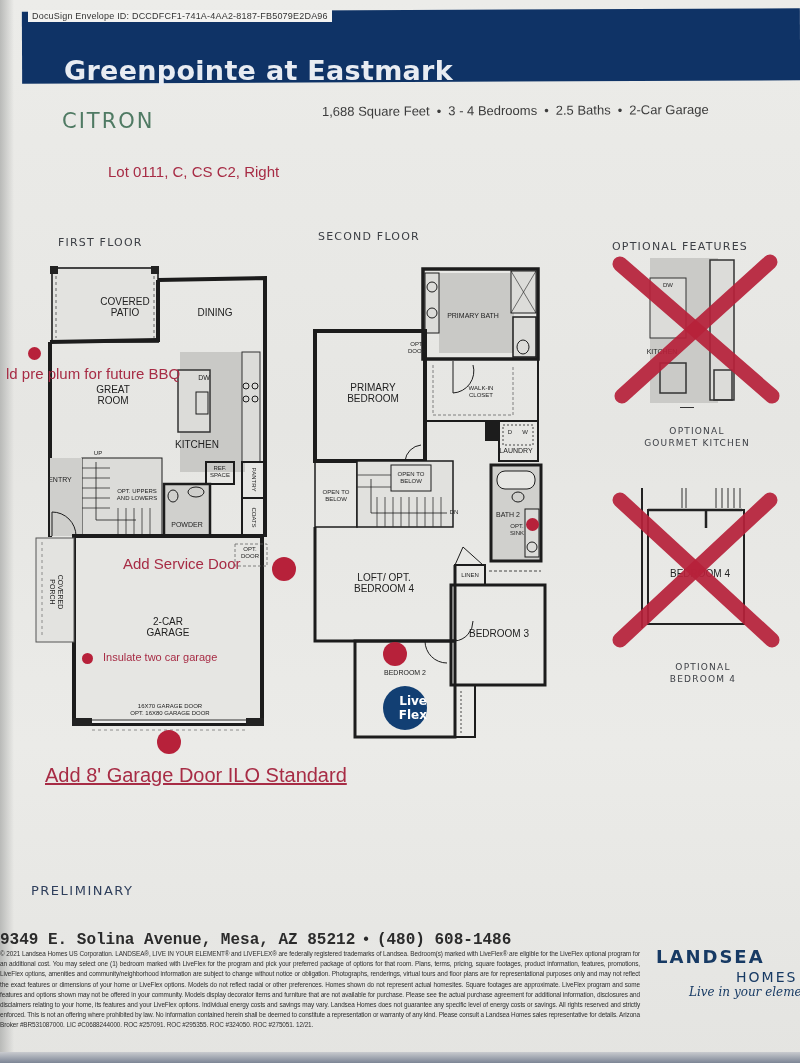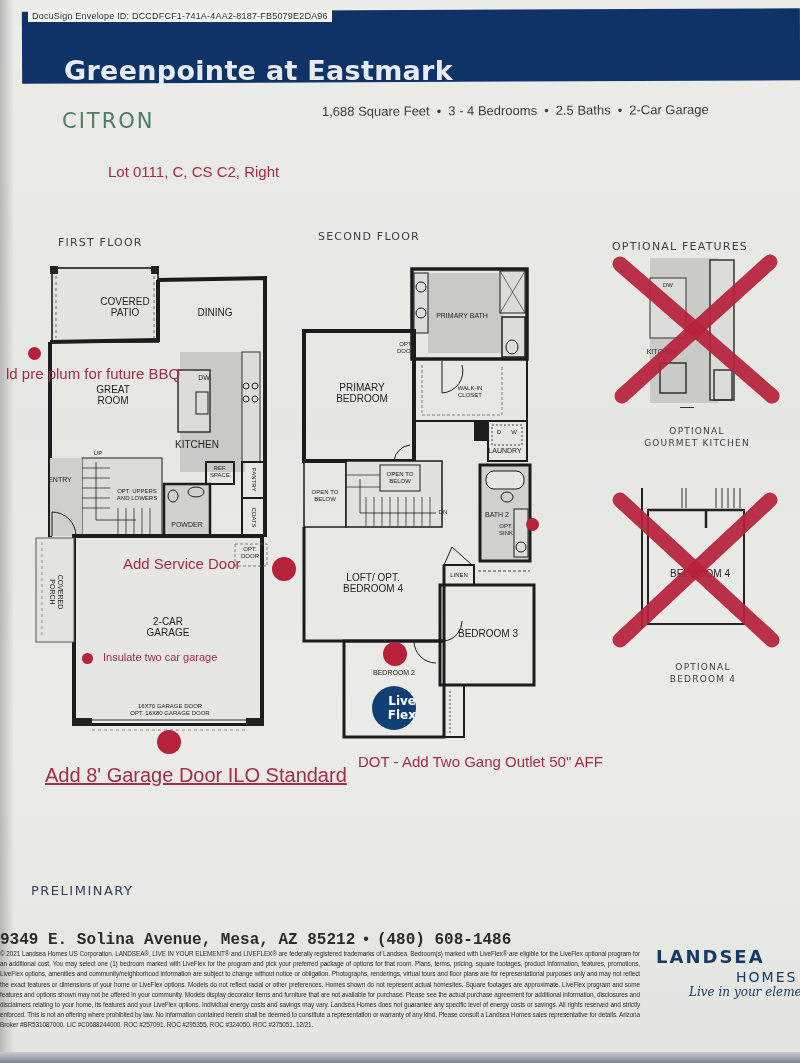--- a/index.html
+++ b/index.html
@@ -227,21 +227,21 @@
 
   <div class="dot-marker" style="left:28px; top:347px; width:13px; height:13px;"></div>
   <div class="annot" style="left:6px; top:365px; font-size:15px;">ld pre plum for future BBQ</div>
   <div class="annot" style="left:123px; top:555px; font-size:15px;">Add Service Door</div>
   <div class="dot-marker" style="left:272px; top:557px; width:24px; height:24px;"></div>
   <div class="dot-marker" style="left:82px; top:653px; width:11px; height:11px;"></div>
   <div class="annot" style="left:103px; top:651px; font-size:11px;">Insulate two car garage</div>
   <div class="dot-marker" style="left:157px; top:730px; width:24px; height:24px;"></div>
   <div class="annot" style="left:45px; top:764px; font-size:20px;text-decoration:underline;">Add 8' Garage Door ILO Standard</div>
 
-  <div class="plan" style="left:302px; top:265px;">
+  <div class="plan" style="left:313px; top:265px;">
     <svg width="235" height="480" viewBox="0 0 235 480">
       <g fill="none" stroke="#1c1c1c">
 
         <rect x="110" y="4" width="115" height="90" stroke-width="3.5"></rect>
         <rect x="126" y="8" width="75" height="80" fill="#c9c9c6" stroke="none"></rect>
         <rect x="112" y="8" width="14" height="60" stroke-width="1" fill="#dcdcd9"></rect>
         <circle cx="119" cy="22" r="5" stroke-width="1"></circle>
           <circle cx="119" cy="48" r="5" stroke-width="1"></circle>
         <rect x="198" y="6" width="25" height="42" stroke-width="1" fill="#dcdcd9"></rect>
         <path d="M198 6 L223 48 M223 6 L198 48" stroke-width="0.6"></path>
@@ -315,21 +315,20 @@
     <div class="room-label tiny" style="left:194px; top:258px; width:20px;">OPT. SINK</div>
     <div class="room-label tiny" style="left:142px; top:307px; width:30px;">LINEN</div>
     <div class="room-label" style="left:30px; top:307px; width:82px;">LOFT/ OPT. BEDROOM 4</div>
     <div class="room-label" style="left:146px; top:363px; width:80px;">BEDROOM 3</div>
     <div class="room-label small" style="left:56px; top:404px; width:72px;">BEDROOM 2</div>
     <div class="liveflex" style="left:70px; top:421px;text-align:right;"><span>Live</span><br><span>Flex</span></div>
   </div>
 
   <div class="dot-marker" style="left:526px; top:518px; width:13px; height:13px;"></div>
   <div class="dot-marker" style="left:383px; top:642px; width:24px; height:24px;"></div>
-  <div class="annot" style="left:358px; top:753px; font-size:15px;">DOT - Add Two Gang Outlet 50" AFF</div>
 
   <div class="plan" style="left:640px; top:258px;">
     <svg width="110" height="150" viewBox="0 0 110 150">
       <rect x="10" y="0" width="68" height="145" fill="#cacac7"></rect>
       <rect x="10" y="20" width="36" height="60" fill="#dcdcd9" stroke="#333" stroke-width="1"></rect>
       <rect x="70" y="2" width="24" height="140" fill="#dcdcd9" stroke="#333" stroke-width="1.5"></rect>
       <rect x="20" y="105" width="26" height="30" fill="none" stroke="#333" stroke-width="1.5"></rect>
       <rect x="74" y="112" width="18" height="30" fill="none" stroke="#333" stroke-width="1.5"></rect>
       <path d="M40 150 L54 150" stroke="#333" stroke-width="2"></path>
     </svg>

